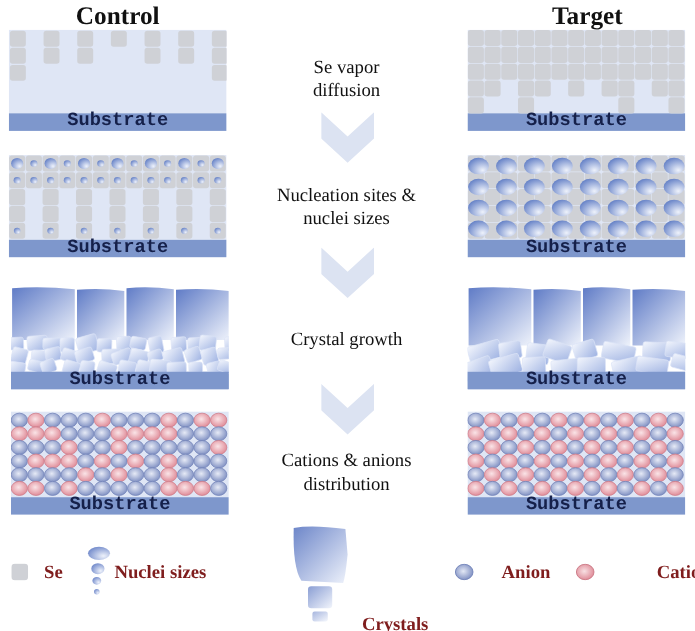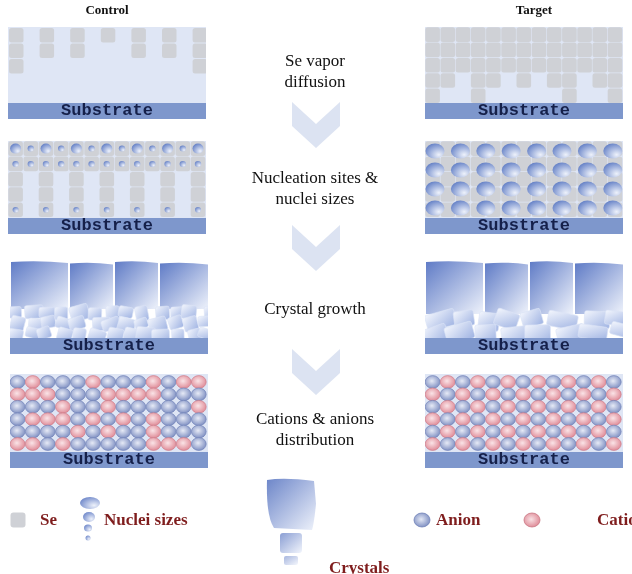--- a/index.html
+++ b/index.html
@@ -1,17 +1,17 @@
 <!DOCTYPE html>
 <html><head>
 <meta charset="utf-8">
 <style>
   html,body{margin:0;padding:0;background:#ffffff;}
   body{width:632px;height:574px;position:relative;overflow:hidden;font-family:"Liberation Serif","DejaVu Serif",serif;}
-  .col-title{position:absolute;top:2px;font-weight:bold;font-size:13px;color:#111;text-align:center;}
+  .col-title{position:absolute;top:2px;font-weight:bold;font-size:23px;color:#111;text-align:center;}
   .step-label{position:absolute;font-weight:normal;font-size:17px;line-height:21px;color:#111;text-align:center;width:200px;left:215px;}
   .panel{position:absolute;}
   .panel svg{display:block;}
   .substrate-label{position:absolute;left:0;right:0;text-align:center;font-weight:bold;font-size:17px;line-height:16px;color:#15204a;font-family:Liberation Mono, monospace;}
   .chevron{position:absolute;}
   .legend-text{position:absolute;font-weight:bold;font-size:17px;color:#7f1d1d;white-space:nowrap;}
 </style>
 </head>
 <body>
 
@@ -742,21 +742,21 @@
 
 <svg style="position:absolute;left:413px;top:512px;" width="18" height="16">
   <defs>
     <radialGradient id="anG" cx="0.45" cy="0.45" r="0.6">
       <stop offset="0" stop-color="#e3e8f5"></stop>
         <stop offset="1" stop-color="#7b8cc0"></stop>
     </radialGradient>
   </defs>
   <ellipse cx="9" cy="8" rx="8" ry="7" fill="url(#anG)" stroke="#7082b8" stroke-width="0.8"></ellipse>
 </svg>
-<div class="legend-text" style="left:436px;top:510px;">Anion</div>
+<div class="legend-text" style="left:456px;top:510px;">Anion</div>
 
 <svg style="position:absolute;left:523px;top:512px;" width="18" height="16">
   <defs>
     <radialGradient id="caG" cx="0.45" cy="0.45" r="0.6">
       <stop offset="0" stop-color="#f8e1e4"></stop>
         <stop offset="1" stop-color="#de8794"></stop>
     </radialGradient>
   </defs>
   <ellipse cx="9" cy="8" rx="8" ry="7" fill="url(#caG)" stroke="#c97683" stroke-width="0.8"></ellipse>
 </svg>

